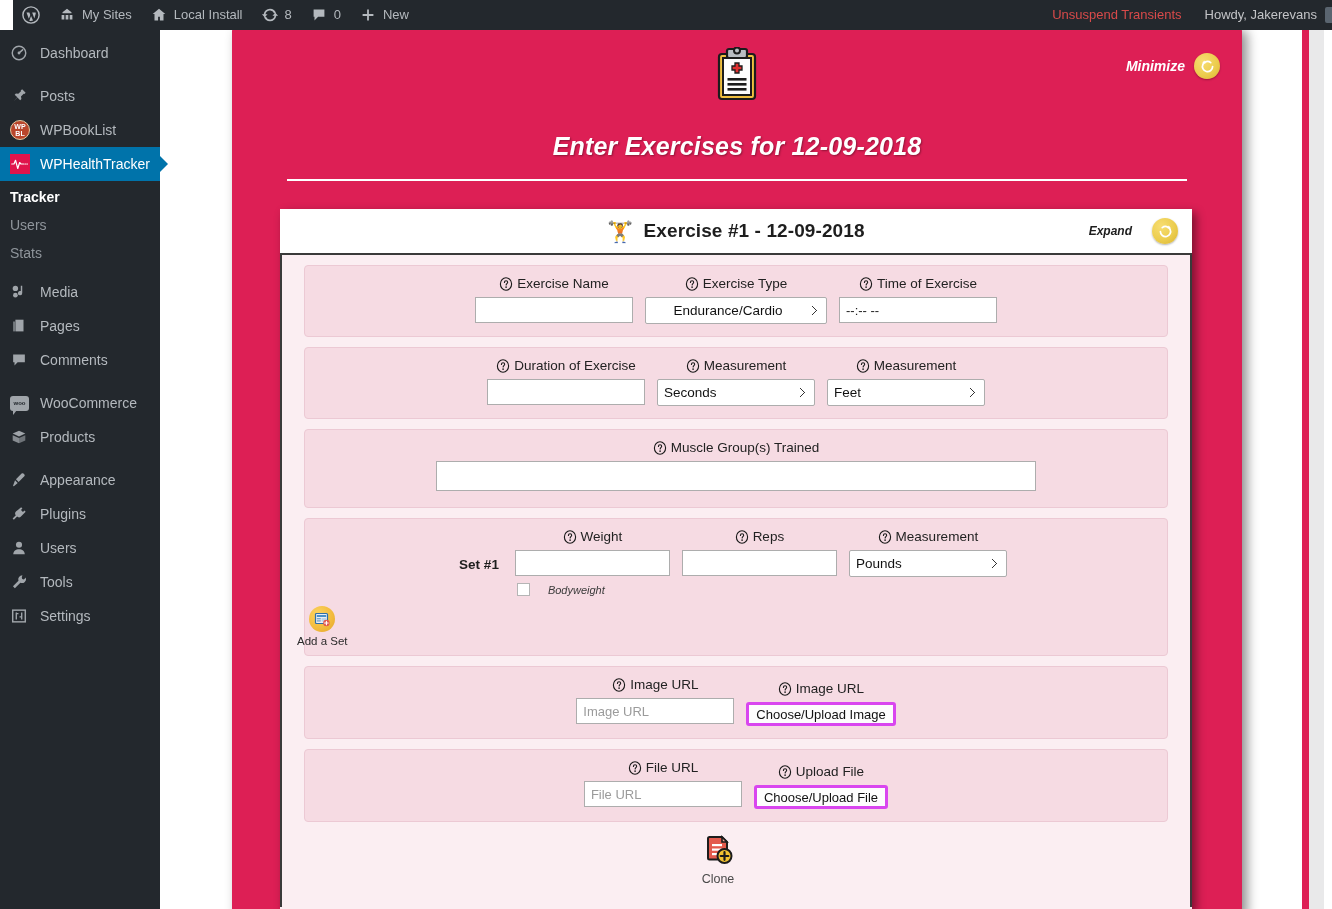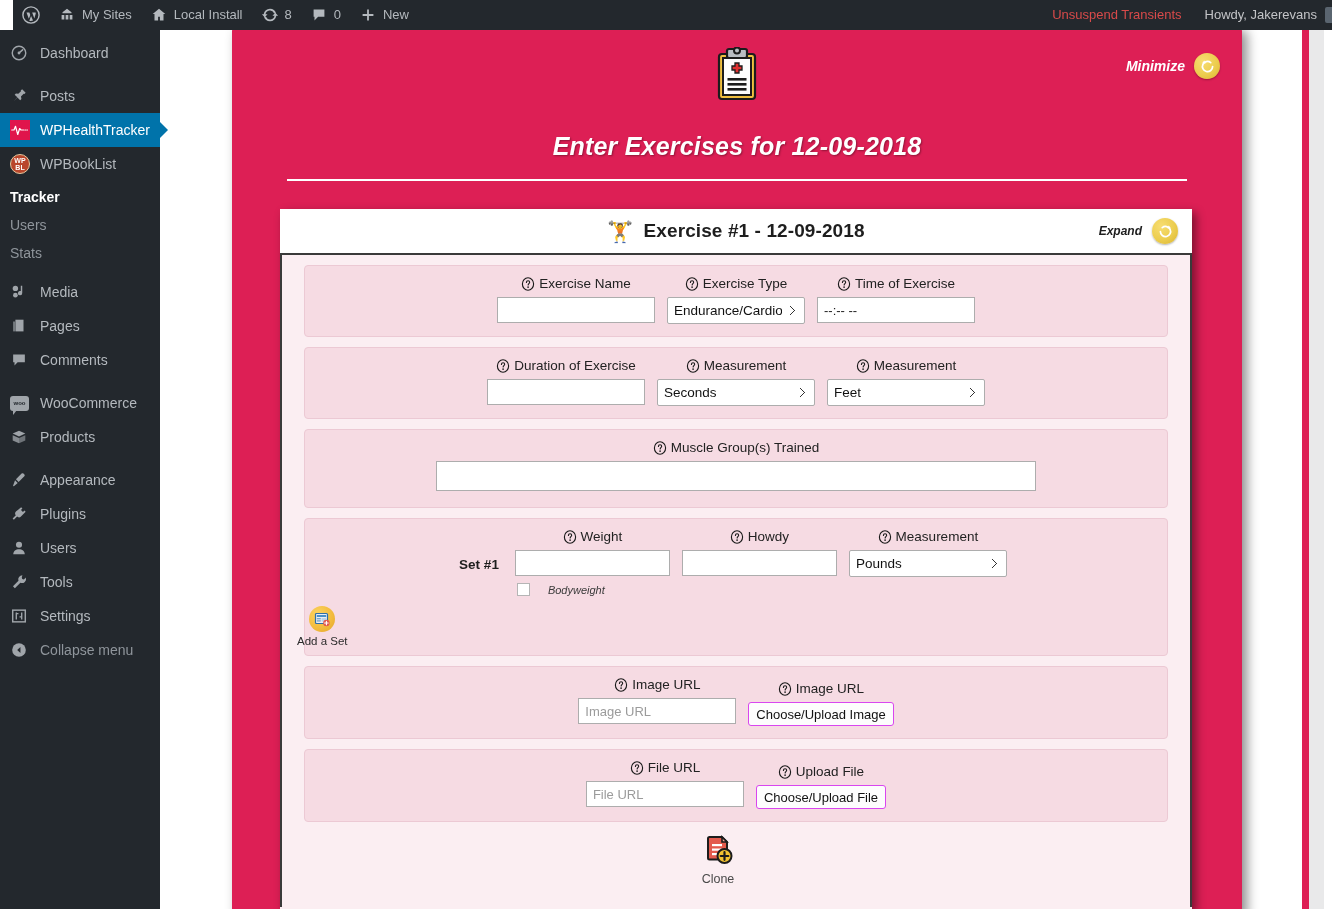--- a/index.html
+++ b/index.html
@@ -168,21 +168,21 @@
     display: flex; align-items: center; justify-content: center;
     position: relative;
     border-bottom: 2px solid #3a3a3a;
   }
   #card-header-title {
     font-size: 19px; font-weight: bold; color: #1e1e1e; letter-spacing: 0.1px;
   }
   #runner-icon { font-size: 21px; margin-right: 10px; line-height: 1; }
   #expand-wrap {
     position: absolute; right: 14px; top: 50%; margin-top: -13px;
-    display: flex; align-items: center; gap: 10px;
+    display: flex; align-items: center; gap: 20px;
   }
   #expand-label { font-size: 12px; font-style: italic; font-weight: bold; color: #1e1e1e; }
 
   #card-body {
     padding: 10px 22px 10px 22px;
     background: #fbeef2;
     border-left: 2px solid #3a3a3a;
     border-right: 2px solid #3a3a3a;
     height: 652px;
   }
@@ -220,21 +220,21 @@
     -webkit-appearance: none; appearance: none;
     background-image:
       linear-gradient(45deg, transparent 48%, #333 48%, #333 56%, transparent 56%),
       linear-gradient(-45deg, transparent 48%, #333 48%, #333 56%, transparent 56%);
     background-position: right 8px top 8px, right 8px bottom 8px;
     background-size: 7px 5px, 7px 5px;
     background-repeat: no-repeat;
   }
   
   #inp-exercise-name { width: 158px; }
-  #sel-exercise-type { width: 138px; text-align: center; }
+  #sel-exercise-type { width: 182px; text-align: center; }
   #inp-time { width: 158px; }
   .time-placeholder { color:#6b6b6b; }
   
   #inp-duration { width: 158px; }
   #sel-duration-measure { width: 158px; }
   #inp-distance { width: 150px; }
   #sel-distance-measure { width: 158px; }
   
   #inp-muscle { width: 600px; height: 30px; }
   
@@ -266,21 +266,21 @@
     width: 26px; height: 26px; border-radius: 50%;
     background: radial-gradient(circle at 35% 32%, #fcd462 0%, #f2ba3b 60%, #e0a42c 100%);
     display:flex; align-items:center; justify-content:center;
   }
   .addset-label { font-size: 11.5px; color: #2b2b2b; margin-top: 3px; }
   
   .url-row .row-inner { align-items: flex-start; }
   #inp-image-url { width: 158px; }
   #inp-file-url { width: 158px; }
   .upload-btn {
-    height: 24px; border: 1px solid #d946ef; border-radius: 3px;
+    height: 24px; border: 3px solid #d946ef; border-radius: 3px;
     background: #fdfdfd; font-size: 13px; color: #111;
     font-family: "Liberation Sans", sans-serif; padding: 0 7px; cursor: pointer;
   }
   .field.lower { margin-top: 4px; }
   
   #clone-wrap {
     display: flex; flex-direction: column; align-items: center;
     margin-top: 12px; margin-left: -36px;
   }
   #clone-label { font-size: 12.5px; color: #4a4a4a; margin-top: 2px; }
@@ -363,42 +363,42 @@
   </div>
   <div class="menu-gap"></div>
 
   <div class="menu-item">
     <span class="m-ico">
       <svg width="18" height="18" viewBox="0 0 20 20">
           <path d="M13.5 2.6l3.9 3.9-1.4 1.4-.8-.3-3 3 .5 2.6-1.4 1.4-3-3-4.5 4.5 4.3-4.7-2.9-2.9L6.6 7.1l2.6.5 3-3-.3-.8z" fill="currentColor"></path>
         </svg>
     </span>
     <span class="m-label">Posts</span>
+  </div>
+
+  <div class="menu-item">
+    <span class="m-ico">
+      <span class="wpbl-ico">
+          <span>WP</span>
+          <span>BL</span>
+        </span>
+    </span>
+    <span class="m-label">WPBookList</span>
   </div>
 
   <div class="menu-item current">
     <span class="m-ico">
       <span class="wht-ico">
         <svg width="18" height="14" viewBox="0 0 24 16">
             <path d="M1 8h3l2-5 3 11 2.5-8 1.8 2H17" fill="none" stroke="#fff" stroke-width="1.6" stroke-linecap="round" stroke-linejoin="round"></path>
             <path d="M18.5 8h1M21 8h1" stroke="#fff" stroke-width="1.4" stroke-linecap="round"></path>
           </svg>
       </span>
     </span>
     <span class="m-label">WPHealthTracker</span>
-  </div>
-
-  <div class="menu-item">
-    <span class="m-ico">
-      <span class="wpbl-ico">
-          <span>WP</span>
-          <span>BL</span>
-        </span>
-    </span>
-    <span class="m-label">WPBookList</span>
   </div>
   <div class="submenu">
     <div class="submenu-item current">
       <span>Tracker</span>
     </div>
     <div class="submenu-item dim">
       <span>Users</span>
     </div>
     <div class="submenu-item dim">
       <span>Stats</span>
@@ -495,29 +495,20 @@
   <div class="menu-item">
     <span class="m-ico">
       <svg width="18" height="18" viewBox="0 0 20 20">
           <rect x="3" y="3.5" width="14" height="13" fill="none" stroke="currentColor" stroke-width="1.6"></rect>
           <path d="M7 6v8M7 7.4h2.4M13 6v8M13 11h-2.4" stroke="currentColor" stroke-width="1.5" fill="none"></path>
         </svg>
     </span>
     <span class="m-label">Settings</span>
   </div>
 
-  <div class="menu-item collapse">
-    <span class="m-ico">
-      <svg width="18" height="18" viewBox="0 0 20 20">
-          <circle cx="10" cy="10" r="7.6" fill="currentColor"></circle>
-          <path d="M11.6 6.6L8 10l3.6 3.4z" fill="#23282d"></path>
-        </svg>
-    </span>
-    <span class="m-label">Collapse menu</span>
-  </div>
 </div>
 
 <div id="content">
   <div id="leftgutter"></div>
   <div id="rightstrip"></div>
 
   <div id="panel">
 
     <div id="panel-topbar">
       <div id="clipboard-icon">
@@ -697,21 +688,21 @@
 
             <div class="field">
               <span class="field-label">
                 <span class="help-ico">
                   <svg width="14" height="14" viewBox="0 0 16 16">
                       <ellipse cx="8" cy="8" rx="6.4" ry="7.2" fill="none" stroke="#1a1a1a" stroke-width="1.3"></ellipse>
                       <path d="M6.2 6.2c0-1.1.9-1.9 1.9-1.9s1.8.8 1.8 1.8c0 1.4-1.7 1.5-1.7 2.9" fill="none" stroke="#1a1a1a" stroke-width="1.3" stroke-linecap="round"></path>
                       <circle cx="8.1" cy="11.6" r=".95" fill="#1a1a1a"></circle>
                     </svg>
                 </span>
-                <span>Howdy</span>
+                <span>Reps</span>
               </span>
               <input class="txt" id="inp-reps" type="text" value="" style="">
             </div>
 
             <div class="field">
               <span class="field-label">
                 <span class="help-ico">
                   <svg width="14" height="14" viewBox="0 0 16 16">
                       <ellipse cx="8" cy="8" rx="6.4" ry="7.2" fill="none" stroke="#1a1a1a" stroke-width="1.3"></ellipse>
                       <path d="M6.2 6.2c0-1.1.9-1.9 1.9-1.9s1.8.8 1.8 1.8c0 1.4-1.7 1.5-1.7 2.9" fill="none" stroke="#1a1a1a" stroke-width="1.3" stroke-linecap="round"></path>

